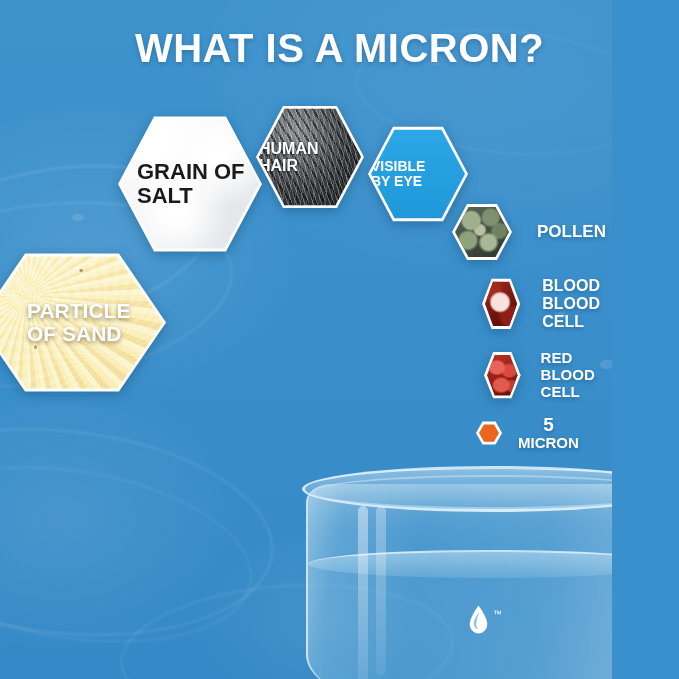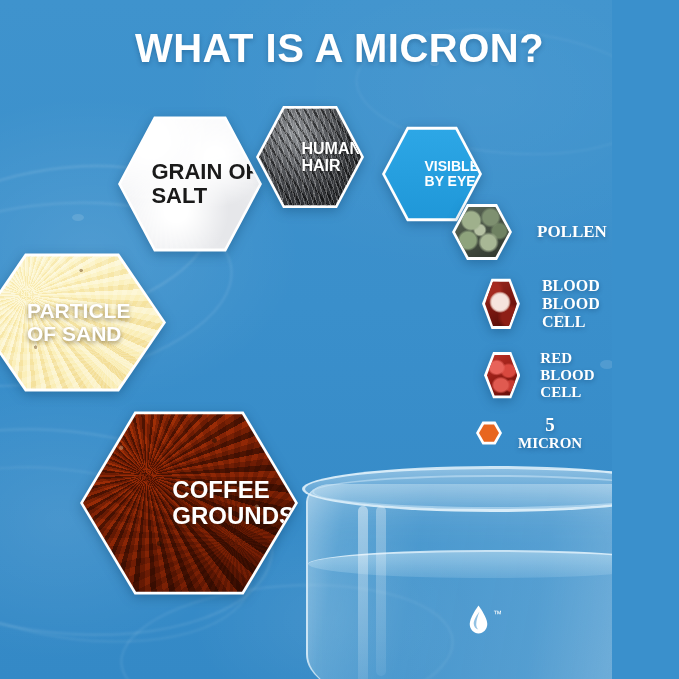--- a/index.html
+++ b/index.html
@@ -34,21 +34,21 @@
     color:#ffffff;font-weight:700;font-size:40px;letter-spacing:.5px;
     text-shadow:0 2px 5px rgba(0,40,80,.28);
   }
   .hexwrap{position:absolute;filter:drop-shadow(0 3px 6px rgba(0,45,85,.33));}
   .hexborder{
     position:absolute;inset:0;background:#ffffff;
     clip-path:polygon(25% 1.8%,75% 1.8%,100% 50%,75% 98.2%,25% 98.2%,0% 50%);
   }
   .hexinner{position:absolute;inset:3px;
     clip-path:polygon(25% 1.8%,75% 1.8%,100% 50%,75% 98.2%,25% 98.2%,0% 50%);
-    display:flex;align-items:center;justify-content:flex-end;overflow:hidden;}
+    display:flex;align-items:center;justify-content:flex-start;overflow:hidden;}
   .hexlabel{position:relative;z-index:5;line-height:1.08;font-weight:700;}
 
   
   .tex-salt{
     width:100%;height:100%;
     background:
       radial-gradient(circle at 22% 18%, #ffffff 0 10%, rgba(255,255,255,0) 40%),
       radial-gradient(circle at 68% 30%, #f3f4f6 0 8%, rgba(255,255,255,0) 38%),
       radial-gradient(circle at 40% 70%, #ffffff 0 9%, rgba(255,255,255,0) 42%),
       radial-gradient(circle at 80% 78%, #e6e7ea 0 11%, rgba(255,255,255,0) 45%),
@@ -116,21 +116,20 @@
       radial-gradient(ellipse 42% 27% at 46% 74%, #e05a50 0 55%, rgba(0,0,0,0) 75%),
       radial-gradient(ellipse 30% 22% at 80% 76%, #c63a32 0 55%, rgba(0,0,0,0) 75%),
       linear-gradient(150deg,#c03228 0%,#8e1a12 60%,#5d0d09 100%);
   }
 
   
   .small-item{position:absolute;display:flex;align-items:center;}
   .small-label{
     color:#ffffff;font-weight:700;line-height:1.12;
     text-shadow:0 2px 4px rgba(0,40,80,.35);
-    font-family:Liberation Serif, serif;
   }
 
   
   .micron-hex{
     position:absolute;width:26px;height:24px;
     background:#ffffff;
     clip-path:polygon(25% 2%,75% 2%,100% 50%,75% 98%,25% 98%,0% 50%);
     filter:drop-shadow(0 2px 4px rgba(0,45,85,.35));
   }
   .micron-hex i{
@@ -220,21 +219,21 @@
     <div class="hexborder"></div>
     <div class="hexinner">
       <div class="tex-hair"></div>
       <div class="hexlabel" style="position:absolute;color:#ffffff;font-size:16px;text-shadow:0 1px 3px rgba(0,0,0,.6);">
         <div>HUMAN</div>
         <div>HAIR</div>
       </div>
     </div>
   </div>
 
-  <div class="hexwrap" style="left:382px;top:125px;width:100px;height:98px;">
+  <div class="hexwrap" style="left:368px;top:125px;width:100px;height:98px;">
     <div class="hexborder"></div>
     <div class="hexinner">
       <div class="tex-blue"></div>
       <div class="hexlabel" style="position:absolute;color:#ffffff;font-size:14px;">
         <div>VISIBLE</div>
         <div>BY EYE</div>
       </div>
     </div>
   </div>
 
@@ -242,30 +241,20 @@
     <div class="hexborder"></div>
     <div class="hexinner">
       <div class="tex-sand"></div>
       <div class="hexlabel" style="position:absolute;color:#ffffff;font-size:21px;text-shadow:0 2px 4px rgba(60,40,10,.55);left:46px;">
         <div>PARTICLE</div>
         <div>OF SAND</div>
       </div>
     </div>
   </div>
 
-  <div class="hexwrap" style="left:80px;top:408px;width:218px;height:190px;">
-    <div class="hexborder"></div>
-    <div class="hexinner">
-      <div class="tex-coffee"></div>
-      <div class="hexlabel" style="position:absolute;color:#ffffff;font-size:24px;text-shadow:0 2px 5px rgba(40,20,5,.6);">
-        <div>COFFEE</div>
-        <div>GROUNDS</div>
-      </div>
-    </div>
-  </div>
 
   <div class="small-item" style="left:452px;top:203px;">
     <div class="hexwrap" style="position:relative;width:60px;height:58px;">
       <div class="hexborder"></div>
       <div class="hexinner">
         <div class="tex-pollen"></div>
       </div>
     </div>
     <div class="small-label" style="margin-left:25px;font-size:17px;">
       <div>POLLEN</div>

